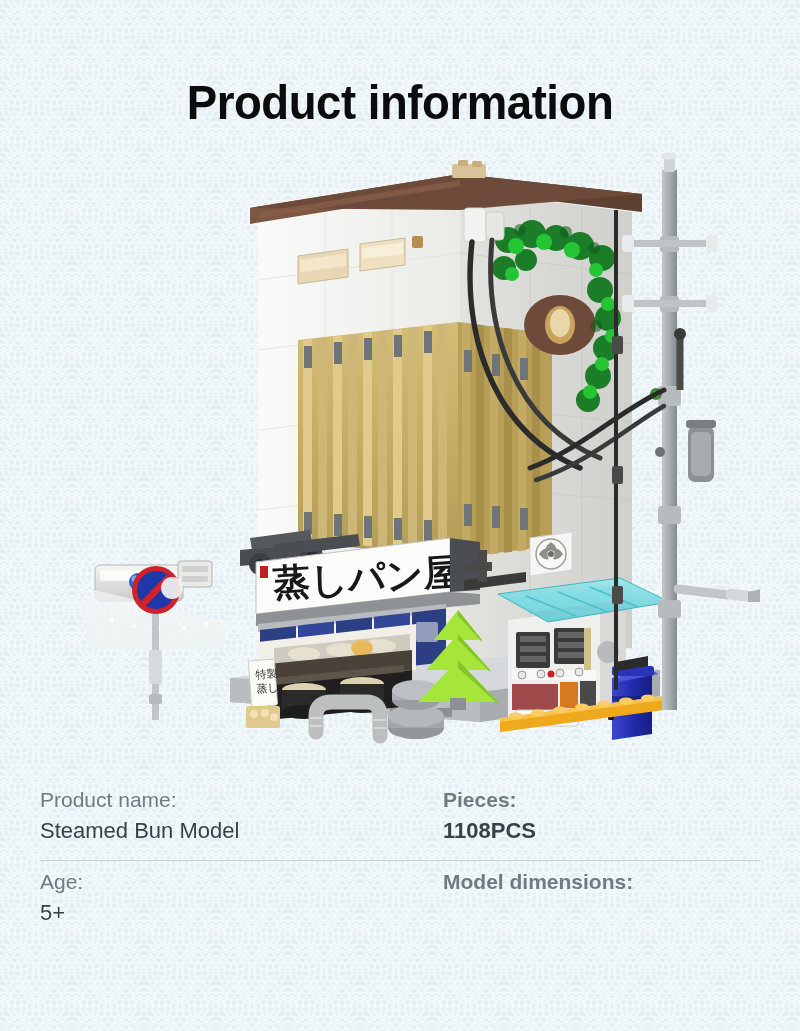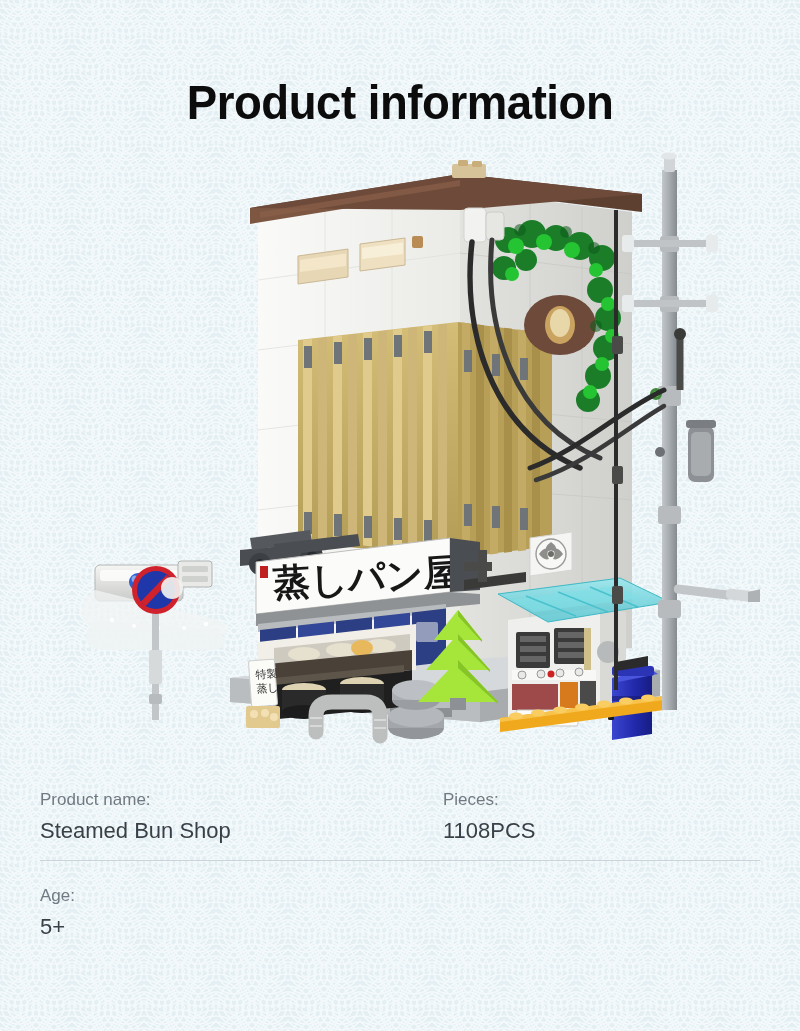--- a/index.html
+++ b/index.html
@@ -45,28 +45,28 @@
   #spec-table{
     position:absolute;
     left:40px; top:786px;
     width:720px;
     z-index:5;
   }
   .spec-row{
     position:relative;
     height:82px;
   }
-  .spec-row + .spec-row{ margin-top:14px; }
+  .spec-row + .spec-row{ }
   .spec-cell{
     position:absolute; top:0;
   }
   .spec-cell.left { left:0px; }
-  .spec-cell.right{ left:403px; }
+  .spec-cell.right{ left:403px;font-weight:bold; }
   .spec-label{
-    font-size:17px;
+    font-size:21px;
     color:#717a82;
     line-height:28px;
     white-space:nowrap;
     font-family:"Liberation Sans", sans-serif;
   }
   .spec-value{
     font-size:22px;
     color:#3a4047;
     line-height:30px;
     margin-top:2px;
@@ -552,32 +552,33 @@
       </g>
     </g>
   </svg>
 </div>
 
 <div id="spec-table">
 
   <div class="spec-row">
     <div class="spec-cell left">
       <div class="spec-label">Product name:</div>
-      <div class="spec-value">Steamed Bun Shop</div>
+      <div class="spec-value">Steamed Bun Model</div>
     </div>
     <div class="spec-cell right">
       <div class="spec-label">Pieces:</div>
       <div class="spec-value">1108PCS</div>
     </div>
     <div class="spec-divider" id="divider-1"></div>
   </div>
 
   <div class="spec-row">
     <div class="spec-cell left">
       <div class="spec-label">Age:</div>
       <div class="spec-value">5+</div>
     </div>
     <div class="spec-cell right">
+      <div class="spec-label">Model dimensions:</div>
     </div>
 
   </div>
 
 </div>
 
 </body></html>

